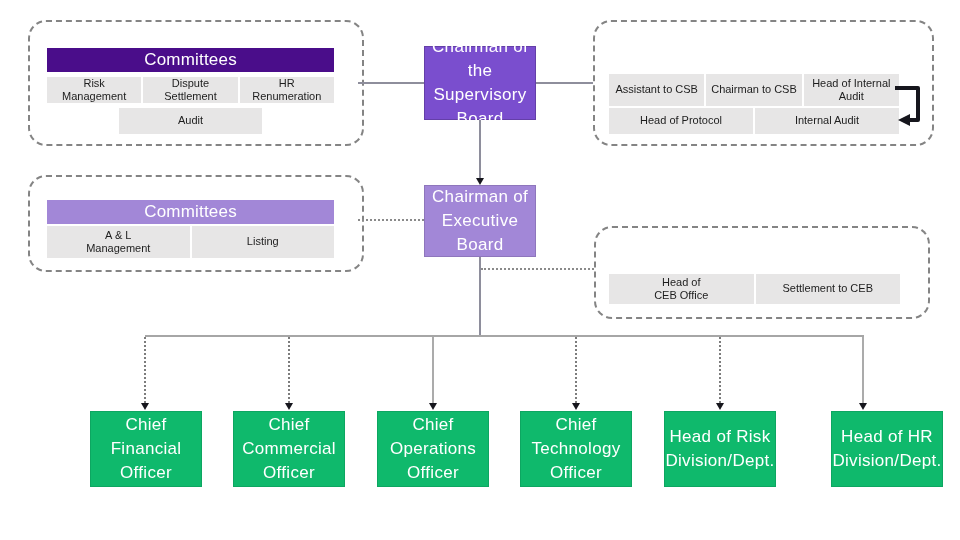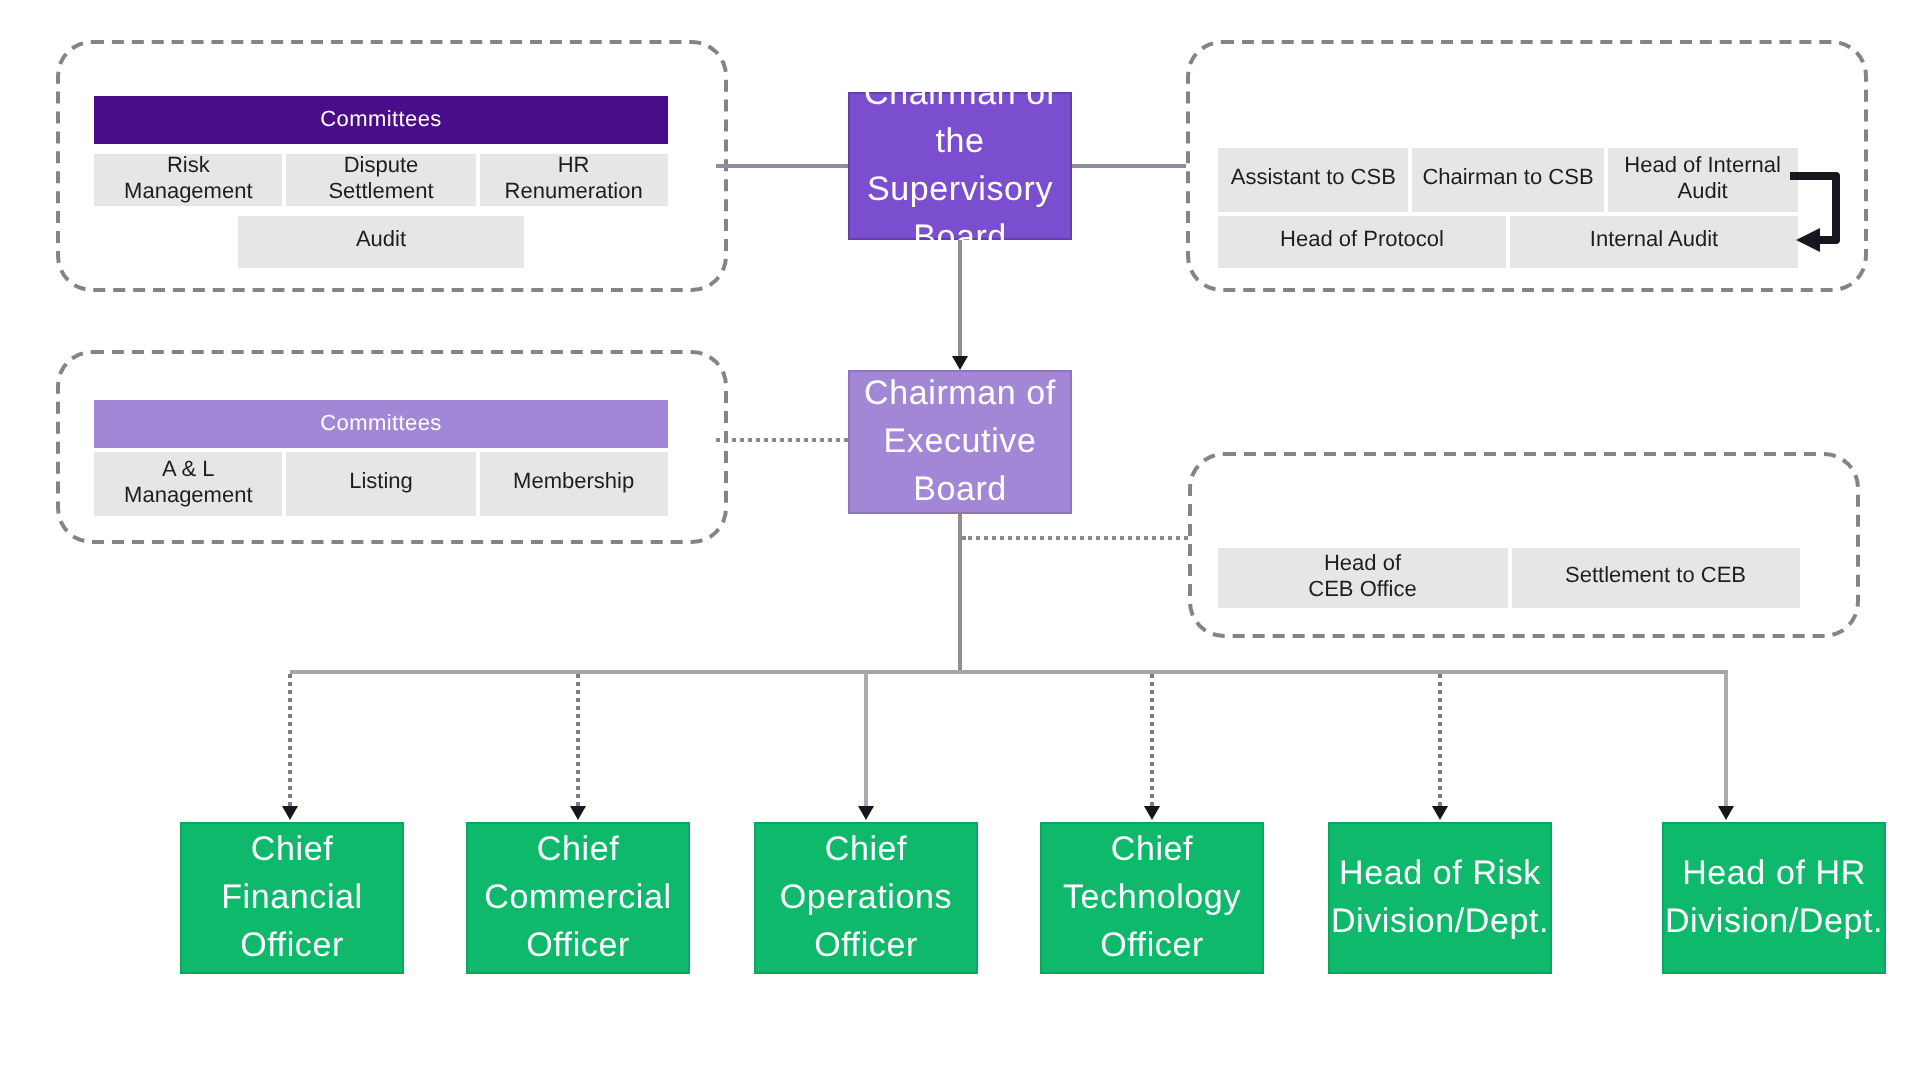--- a/index.html
+++ b/index.html
@@ -7,21 +7,21 @@
           font-family:"Liberation Sans",sans-serif;}
 
   
   .group{position:absolute;border:2px dashed #848484;border-radius:18px;background:#fff;}
   #g-committees-sb{left:28px;top:20px;width:332px;height:122px;}
   #g-office-csb{left:593px;top:20px;width:337px;height:122px;}
   #g-committees-eb{left:28px;top:175px;width:332px;height:93px;}
   #g-office-ceb{left:594px;top:226px;width:332px;height:89px;}
 
   
-  .hdr{position:absolute;color:#fff;font-size:11px;display:flex;align-items:center;
+  .hdr{position:absolute;color:#fff;font-size:17px;display:flex;align-items:center;
        justify-content:center;letter-spacing:.2px;}
   .hdr.dark{background:#4A0D8A;}
   .hdr.light{background:#A287D7;}
   #g1-hdr{left:17px;top:26px;width:287px;height:24px;}
   #g2-hdr{left:14px;top:26px;width:290px;height:24px;}
   #g3-hdr{left:17px;top:23px;width:287px;height:24px;}
   #g4-hdr{left:13px;top:18px;width:291px;height:26px;}
 
   
   .row{position:absolute;display:flex;gap:2px;}
@@ -102,21 +102,20 @@
       <div class="cell">Internal Audit</div>
     </div>
   </div>
 
   <div class="group" id="g-committees-eb">
     <div class="hdr light" id="g3-hdr">Committees</div>
     <div class="row" id="g3-row">
       <div class="cell">A &amp; L
 Management</div>
       <div class="cell">Listing</div>
-      <div class="cell">Membership</div>
     </div>
   </div>
 
   <div class="group" id="g-office-ceb">
     <div class="row" id="g4-row">
       <div class="cell">Head of
 CEB Office</div>
       <div class="cell">Settlement to CEB</div>
     </div>
   </div>

